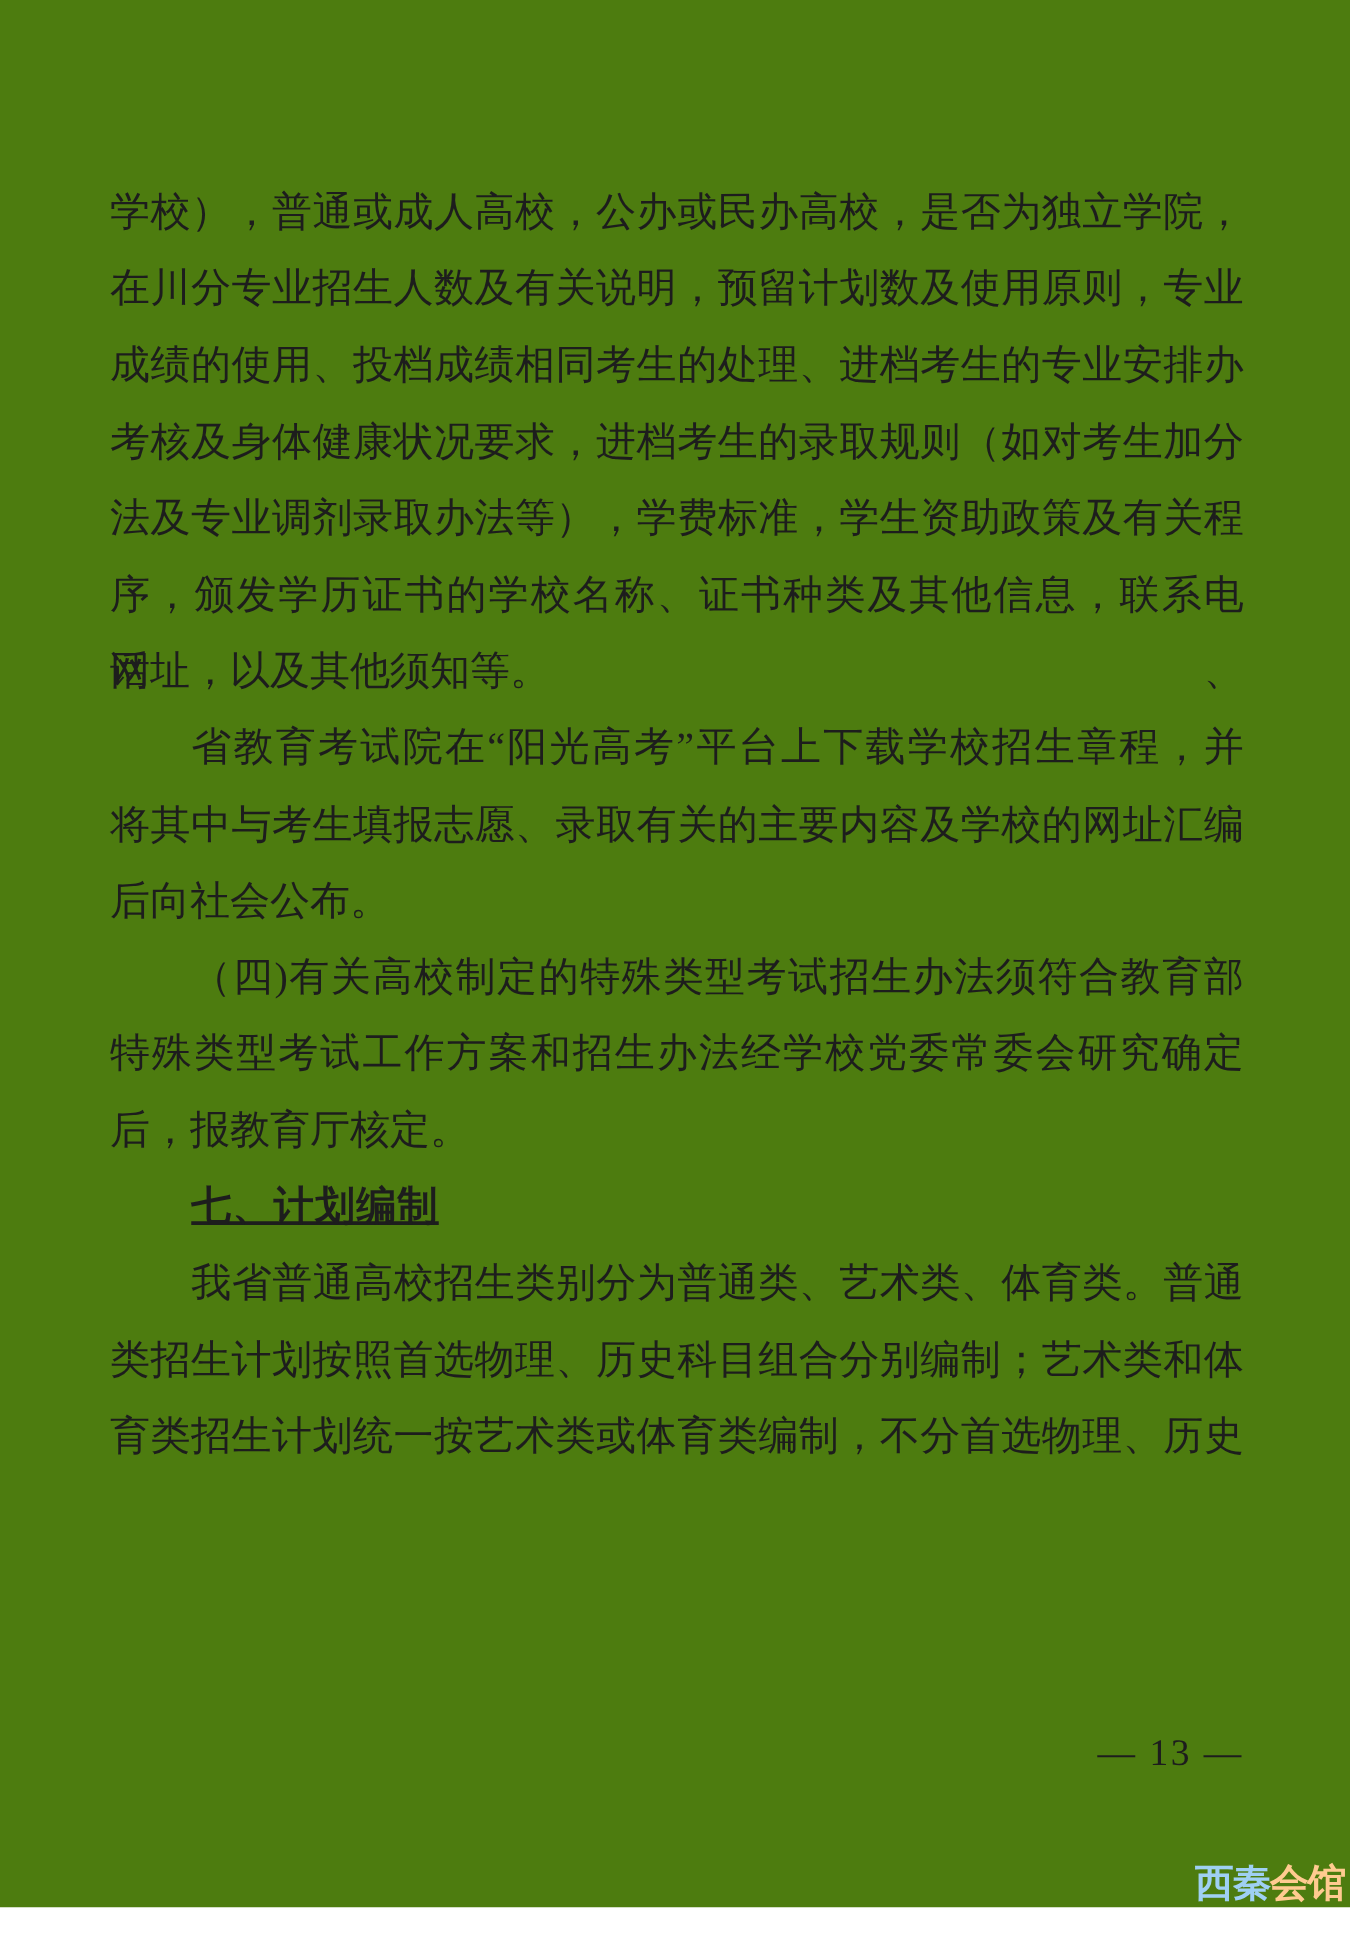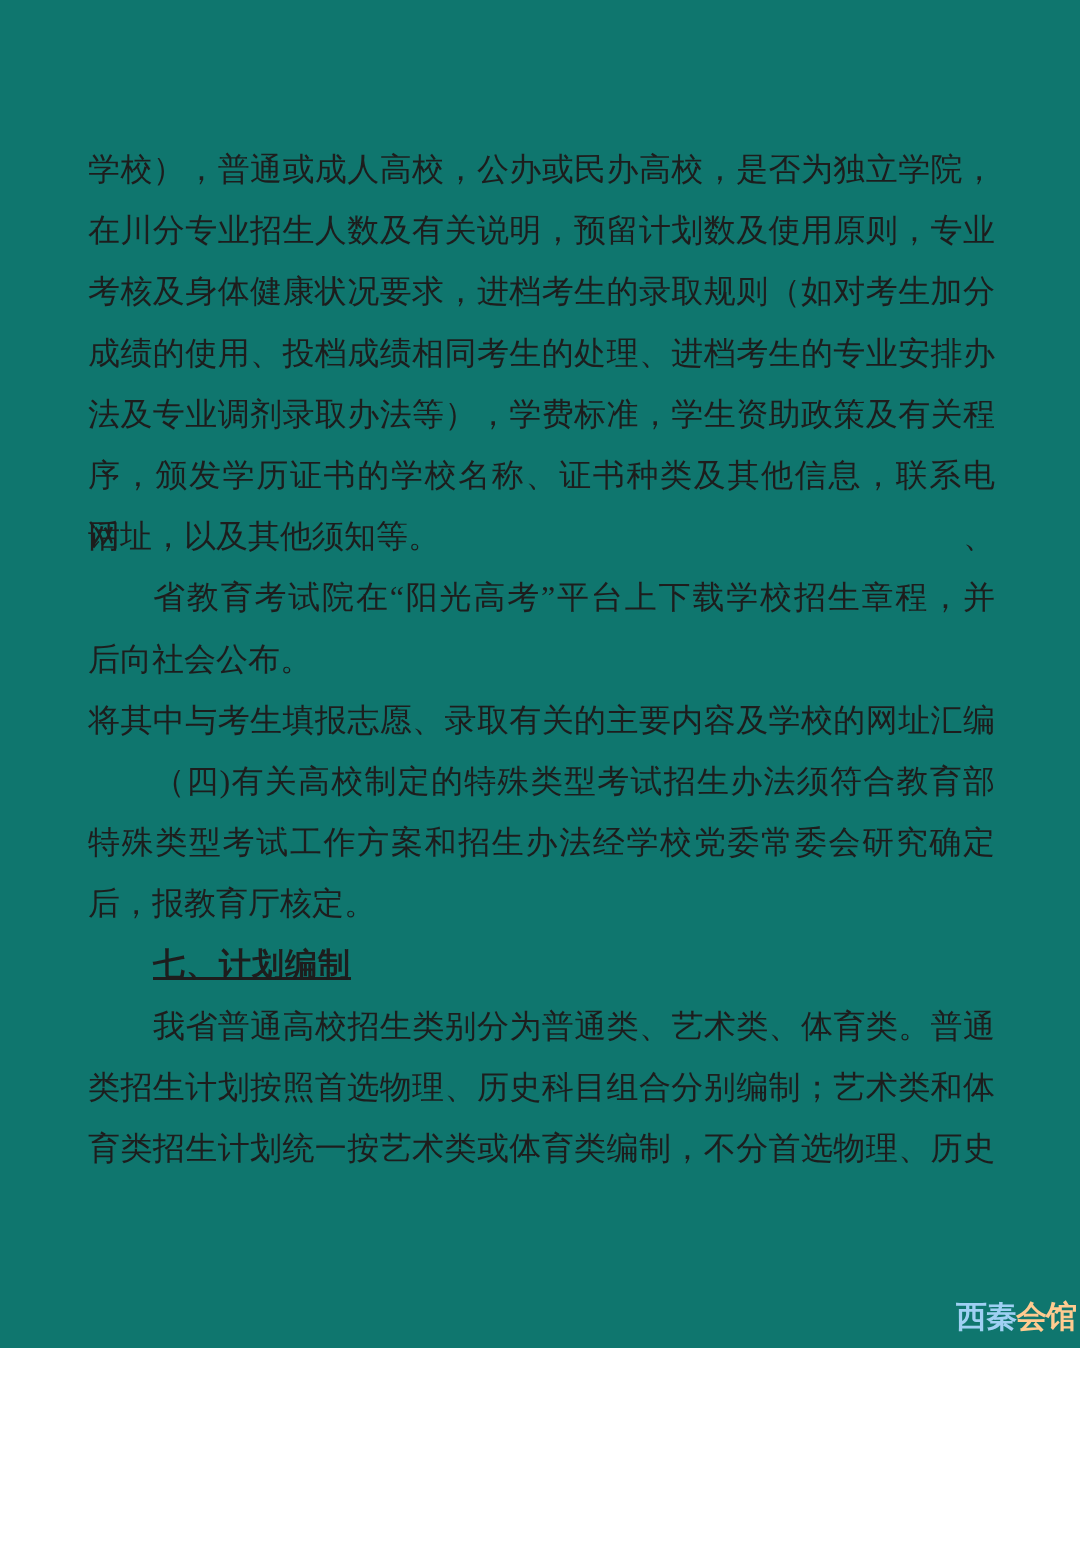--- a/index.html
+++ b/index.html
@@ -3,22 +3,22 @@
 <meta charset="utf-8">
 <style>
   html, body {
     margin: 0;
     padding: 0;
     background: #ffffff;
   }
   .page {
     position: relative;
     width: 1080px;
-    height: 1348px;
-    background: #0f766e;
+    height: 1526px;
+    background: #4d7c0f;
     overflow: hidden;
     font-family: "Liberation Serif", "DejaVu Serif", serif;
   }
   .content {
     position: absolute;
     left: 88px;
     top: 139px;
     width: 907px;
     color: #1d1d1d;
   }
@@ -49,45 +49,45 @@
     right: 85px;
     top: 1386px;
     font-size: 30px;
     color: #1d1d1d;
     font-family: "Liberation Serif", "DejaVu Serif", serif;
     letter-spacing: 2px;
   }
   .watermark {
     position: absolute;
     right: 4px;
-    bottom: 16px;
+    bottom: 4px;
     font-family: "Liberation Sans", "DejaVu Sans", sans-serif;
     font-weight: 700;
     font-size: 31px;
     line-height: 1;
     letter-spacing: -1px;
     white-space: nowrap;
   }
 </style>
 </head>
 <body>
 
 <div class="page">
 
   <div class="content" id="doc-lines">
       <div class="line justify">学校），普通或成人高校，公办或民办高校，是否为独立学院，</div>
       <div class="line justify">在川分专业招生人数及有关说明，预留计划数及使用原则，专业</div>
+      <div class="line justify">成绩的使用、投档成绩相同考生的处理、进档考生的专业安排办</div>
       <div class="line justify">考核及身体健康状况要求，进档考生的录取规则（如对考生加分</div>
-      <div class="line justify">成绩的使用、投档成绩相同考生的处理、进档考生的专业安排办</div>
       <div class="line justify">法及专业调剂录取办法等），学费标准，学生资助政策及有关程</div>
       <div class="line justify">序，颁发学历证书的学校名称、证书种类及其他信息，联系电话、</div>
       <div class="line">网址，以及其他须知等。</div>
       <div class="line justify indent">省教育考试院在“阳光高考”平台上下载学校招生章程，并</div>
+      <div class="line justify">将其中与考生填报志愿、录取有关的主要内容及学校的网址汇编</div>
       <div class="line">后向社会公布。</div>
-      <div class="line justify">将其中与考生填报志愿、录取有关的主要内容及学校的网址汇编</div>
       <div class="line justify indent">（四)有关高校制定的特殊类型考试招生办法须符合教育部</div>
       <div class="line justify">特殊类型考试工作方案和招生办法经学校党委常委会研究确定</div>
       <div class="line">后，报教育厅核定。</div>
       <div class="line indent heading">七、计划编制</div>
       <div class="line justify indent">我省普通高校招生类别分为普通类、艺术类、体育类。普通</div>
       <div class="line justify">类招生计划按照首选物理、历史科目组合分别编制；艺术类和体</div>
       <div class="line justify">育类招生计划统一按艺术类或体育类编制，不分首选物理、历史</div>
     </div>
 
   <div class="page-number">— 13 —</div>

